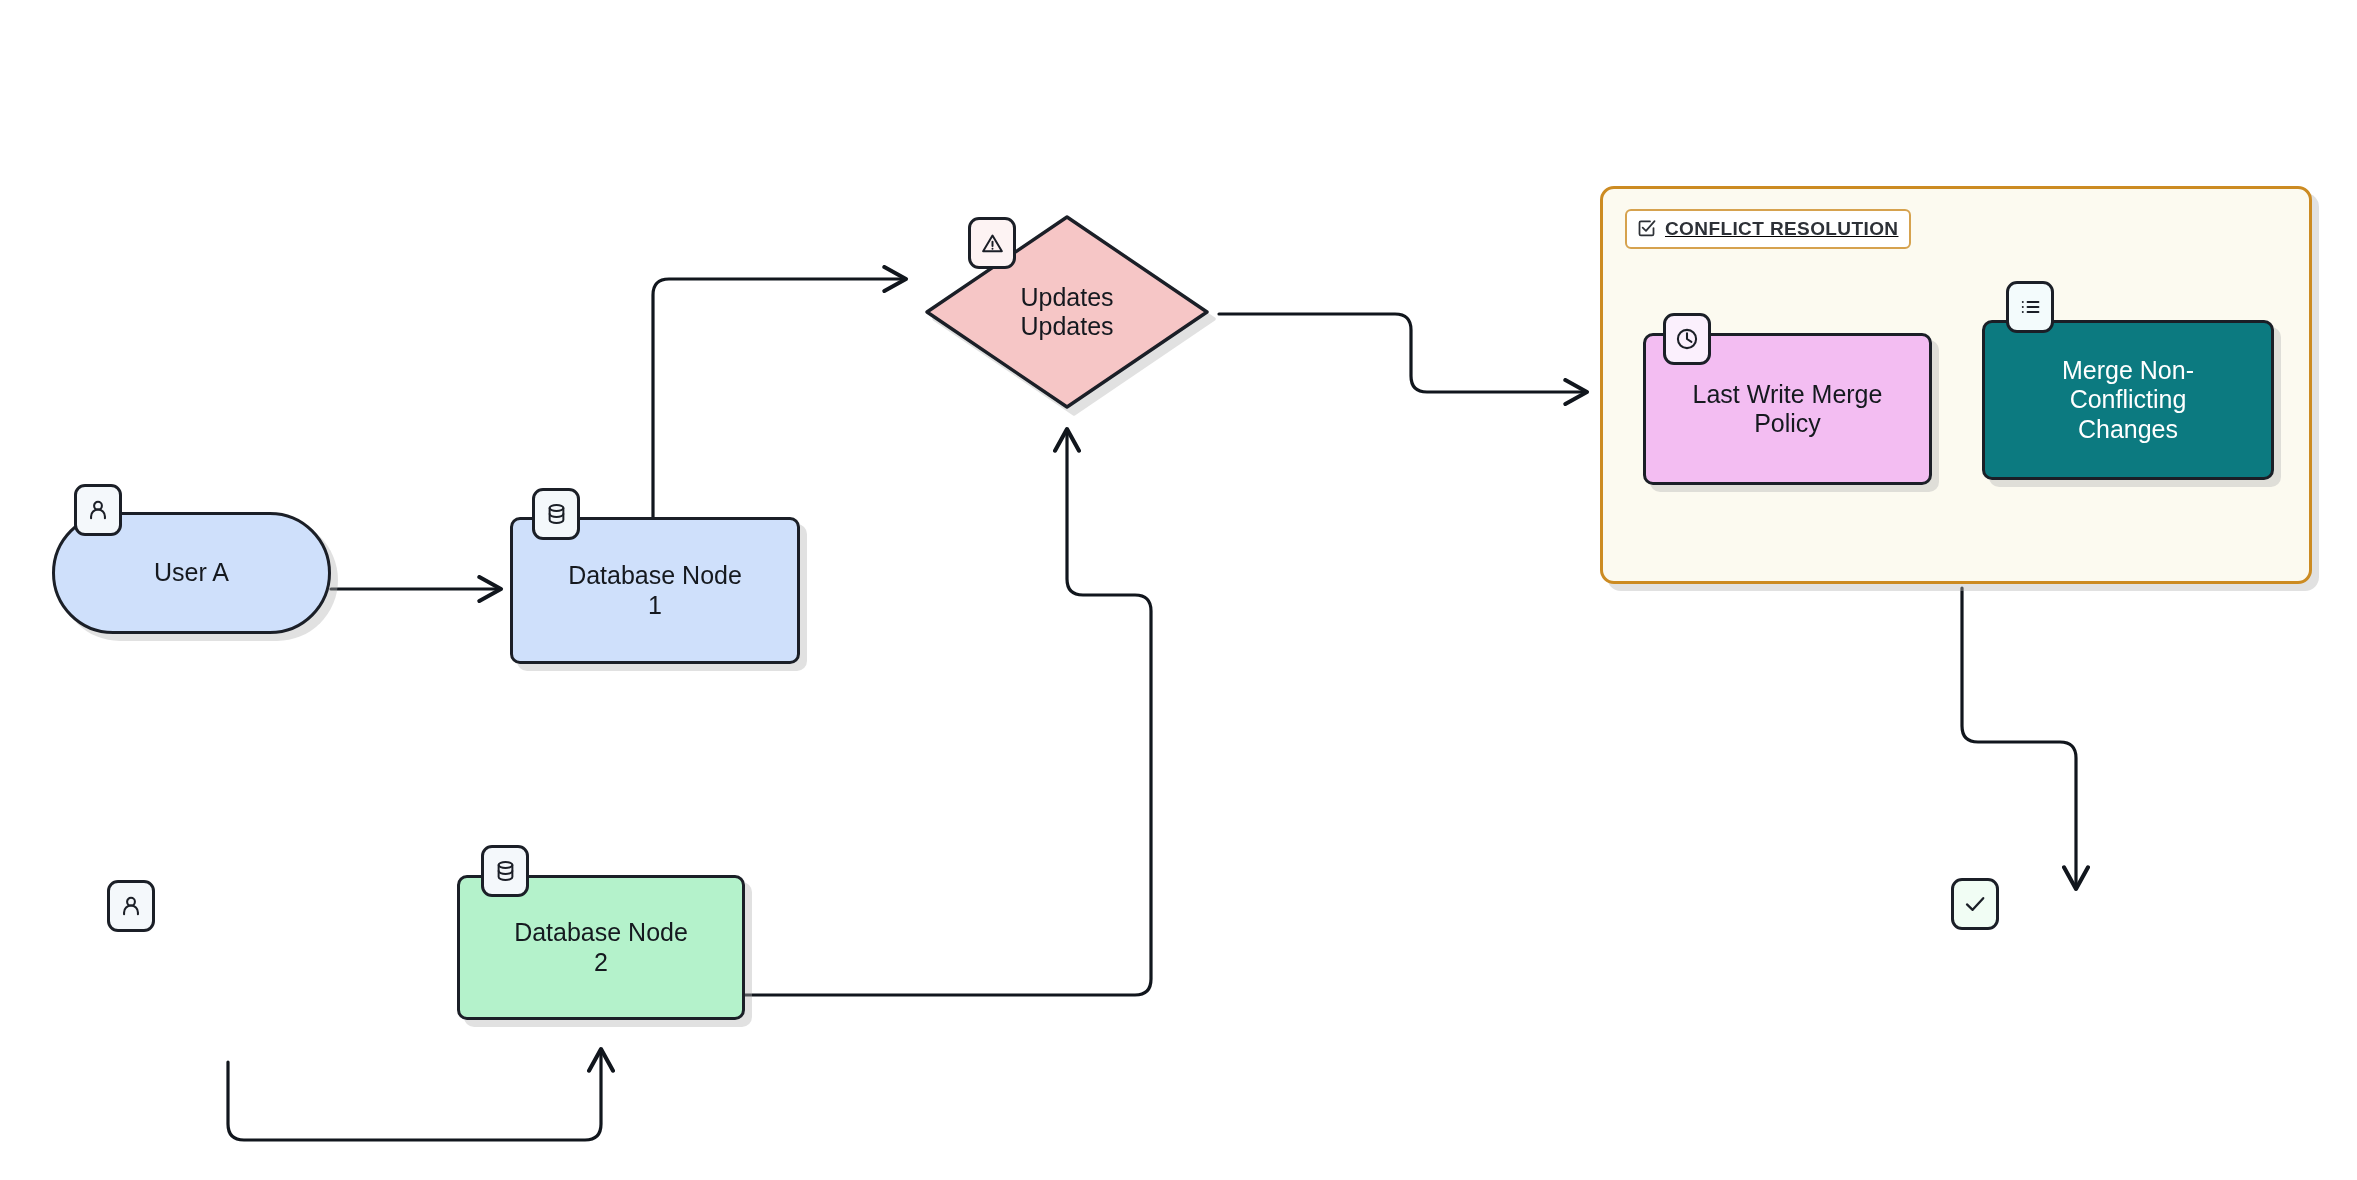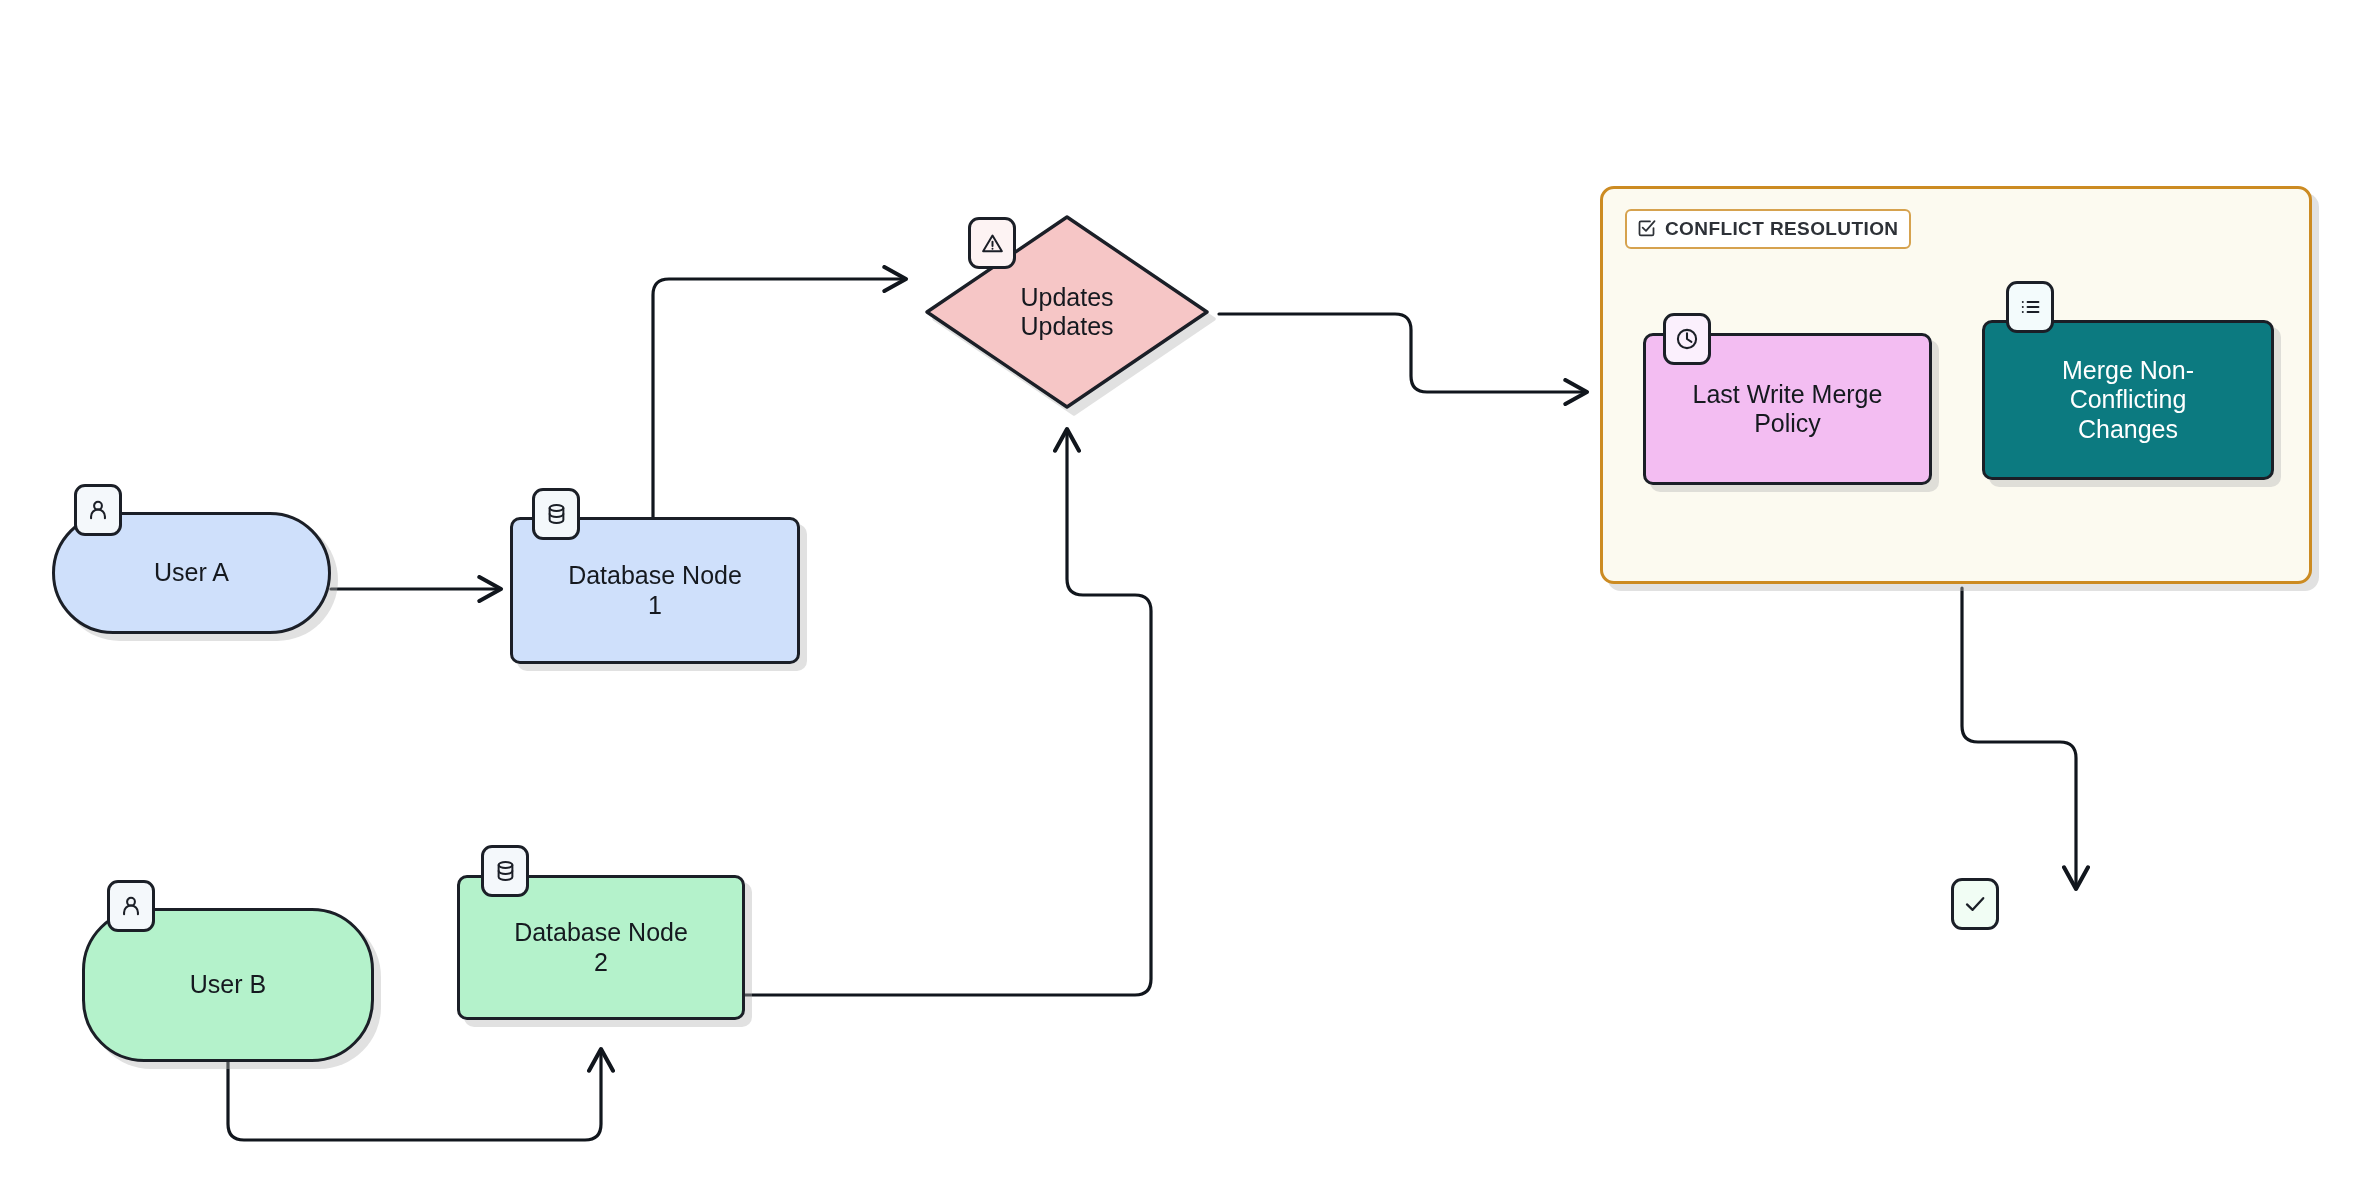--- a/index.html
+++ b/index.html
@@ -137,20 +137,21 @@
     top: 20px;
     height: 40px;
     box-sizing: border-box;
     border: 2px solid #d6a24e;
     border-radius: 6px;
     background: #ffffff;
     display: flex;
     align-items: center;
     gap: 8px;
     padding: 0 11px 0 9px;
+    text-decoration: underline;
   }
   #group-title-chip .chip-text {
     font-size: 19px;
     font-weight: 700;
     color: #2d3137;
     letter-spacing: 0.4px;
     white-space: nowrap;
   }
 </style>
 </head>
@@ -213,23 +214,20 @@
     </div>
   </div>
   <div class="badge warn" style="left:968px; top:217px;">
     <svg width="25" height="25" viewBox="0 0 24 24" fill="none" stroke="#1b1f27" stroke-width="1.9" stroke-linecap="round" stroke-linejoin="round">
       <path d="M12 4.4 L21 19.4 H3 Z"></path>
       <path d="M12 10.2 v4.1"></path>
       <path d="M12 17 v0.01"></path>
     </svg>
   </div>
 
-  <div class="node stadium green" id="user-b" style="left:82px; top:908px; width:292px; height:154px;">
-    <span class="label">User B</span>
-  </div>
   <div class="badge" style="left:107px; top:880px;">
     <svg width="26" height="26" viewBox="0 0 24 24" fill="none" stroke="#1b1f27" stroke-width="1.9" stroke-linecap="round" stroke-linejoin="round">
       <circle cx="12" cy="8" r="3.6"></circle>
       <path d="M5.6 19.6 v-1.6 a6.4 6.4 0 0 1 12.8 0 v1.6"></path>
     </svg>
   </div>
 
   <div class="node rect green" id="db-node-2" style="left:457px; top:875px; width:288px; height:145px; flex-direction:column;">
     <span>Database Node</span>
     <span>2</span>

